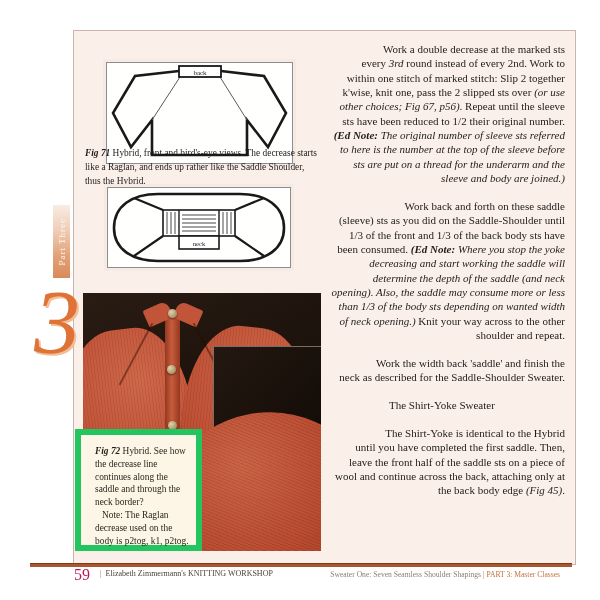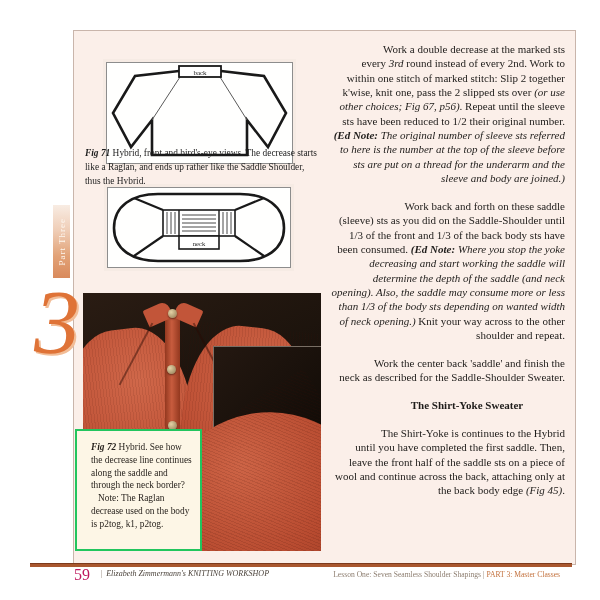--- a/index.html
+++ b/index.html
@@ -47,34 +47,34 @@
   .inset{position:absolute;left:130px;top:53px;width:108px;height:205px;
     background:linear-gradient(135deg,#241811 0%,#120c07 60%);
     border-top:1px solid rgba(246,230,214,.45);border-left:1px solid rgba(246,230,214,.45);}
   .inset .shoulder{position:absolute;left:-34px;top:58px;width:190px;height:190px;
     transform:rotate(-33deg);border-radius:34% 60% 0 0;
     background:radial-gradient(circle at 45% 25%,#cd6446 0%,#b84b30 55%,#9c3d25 90%);}
   .inset .shoulder:after{content:"";position:absolute;inset:0;
     background:repeating-linear-gradient(55deg,rgba(60,12,4,.12) 0 1px,transparent 1px 3px);}
   
   .capbox{position:absolute;left:1px;top:398px;width:127px;height:122px;
-    background:#fdf6e6;border:2px solid #22c55e;z-index:3;
+    background:#fdf6e6;border:6px solid #22c55e;z-index:3;
     font-size:9.4px;line-height:12.8px;color:#241f1a;padding:10px 6px 0 14px;box-sizing:border-box;}
   .capbox .note{text-indent:7px;}
   
   .column{position:absolute;left:257px;top:11px;width:234px;font-size:11px;
     line-height:14.35px;color:#1e1c1a;}
   .column p{margin:0 0 13.5px 0;}
   .column p.ind{text-indent:40px;text-align:right;}
-  .column p.head{font-weight:bold;margin-left:38px;margin-bottom:13.5px;text-align:center;}
+  .column p.head{font-weight:normal;margin-left:58px;margin-bottom:13.5px;}
   
   .rule{position:absolute;left:30px;top:563px;width:542px;height:3px;
     background:#a9572f;border-top:1px solid #7c3a1d;}
   .pageno{position:absolute;left:74px;top:566px;font-size:16px;color:#be185d;}
-  .footL{position:absolute;left:100px;top:569px;font-size:8px;color:#4b433b;font-style:italic;}
+  .footL{position:absolute;left:100px;top:569px;font-size:8px;color:#4b433b;}
   .footL .div{color:#8d7f72;margin-right:4px;}
   .footR{position:absolute;right:40px;top:570px;font-size:7.6px;color:#8d7e70;}
   .footR .part{color:#c3713d;text-align:right;}
   svg text{font-family:"Liberation Serif",serif;}
 </style>
 </head>
 <body>
 
 <div class="page">
 
@@ -127,27 +127,27 @@
   </div>
 
   <div class="capbox">
     <div><span class="bi">Fig 72</span><span> Hybrid. See how the decrease line continues along the saddle and through the neck border?</span></div>
     <div class="note">Note: The Raglan decrease used on the body is p2tog, k1, p2tog.</div>
   </div>
 
   <div class="column">
       <p class="ind"><span class="">Work a double decrease at the marked sts every </span><span class="it">3rd</span><span class=""> round instead of every 2nd. Work to within one stitch of marked stitch: Slip 2 together k'wise, knit one, pass the 2 slipped sts over </span><span class="it">(or use other choices; Fig 67, p56)</span><span class="">. Repeat until the sleeve sts have been reduced to 1/2 their original number. </span><span class="bi">(Ed Note: </span><span class="it">The original number of sleeve sts referred to here is the number at the top of the sleeve before sts are put on a thread for the underarm and the sleeve and body are joined.)</span></p>
       <p class="ind"><span class="">Work back and forth on these saddle (sleeve) sts as you did on the Saddle-Shoulder until 1/3 of the front and 1/3 of the back body sts have been consumed. </span><span class="bi">(Ed Note: </span><span class="it">Where you stop the yoke decreasing and start working the saddle will determine the depth of the saddle (and neck opening). Also, the saddle may consume more or less than 1/3 of the body sts depending on wanted width of neck opening.)</span><span class=""> Knit your way across to the other shoulder and repeat.</span></p>
-      <p class="ind"><span class="">Work the center back 'saddle' and finish the neck as described for the Saddle-Shoulder Sweater.</span></p>
+      <p class="ind"><span class="">Work the width back 'saddle' and finish the neck as described for the Saddle-Shoulder Sweater.</span></p>
       <p class="head">The Shirt-Yoke Sweater</p>
-      <p class="ind"><span class="">The Shirt-Yoke is continues to the Hybrid until you have completed the first saddle. Then, leave the front half of the saddle sts on a piece of wool and continue across the back, attaching only at the back body edge </span><span class="it">(Fig 45)</span><span class="">.</span></p>
+      <p class="ind"><span class="">The Shirt-Yoke is identical to the Hybrid until you have completed the first saddle. Then, leave the front half of the saddle sts on a piece of wool and continue across the back, attaching only at the back body edge </span><span class="it">(Fig 45)</span><span class="">.</span></p>
     </div>
 
 </div>
 
 <div class="rule"></div>
 <div class="pageno">59</div>
 <div class="footL">
   <span class="div">|</span><span>Elizabeth Zimmermann's KNITTING WORKSHOP</span>
 </div>
 <div class="footR">
-  <span>Lesson One: Seven Seamless Shoulder Shapings</span><span> | </span><span class="part">PART 3: Master Classes</span>
+  <span>Sweater One: Seven Seamless Shoulder Shapings</span><span> | </span><span class="part">PART 3: Master Classes</span>
 </div>
 
 </body></html>

